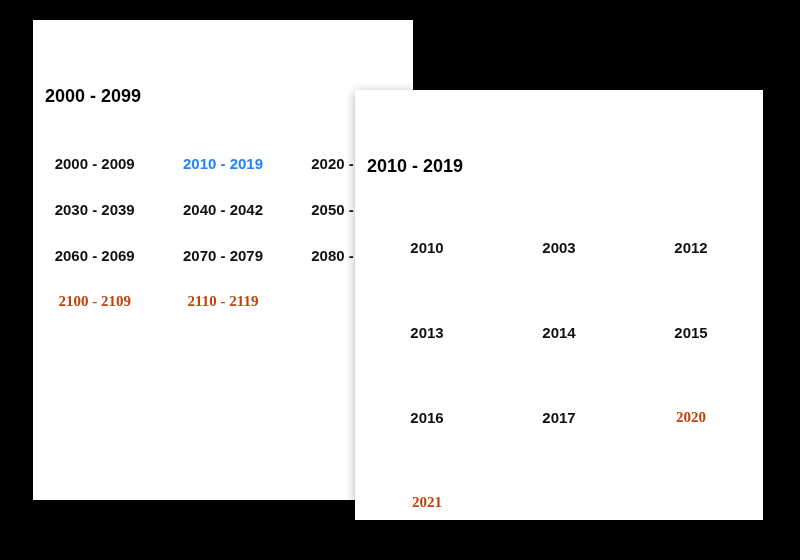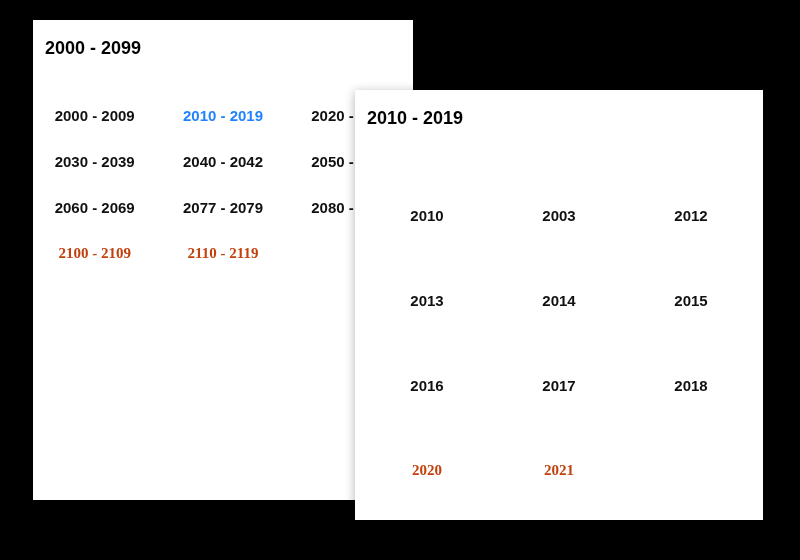--- a/index.html
+++ b/index.html
@@ -30,36 +30,37 @@
       left: 355px;
       top: 90px;
       width: 408px;
       height: 430px;
     }
     .panel-title {
       font-size: 18px;
       font-weight: bold;
       color: #000;
       padding: 18px 10px 18px 12px;
+      margin-top: 48px;
     }
     .grid3 {
       display: grid;
       grid-template-columns: repeat(3, 1fr);
       padding: 0 8px 12px 8px;
     }
     .panel-back .grid3 {
       row-gap: 60px;
       column-gap: 4px;
       margin-top: 26px;
       gap: 21px;
     }
     .panel-front .grid3 {
       row-gap: 60px;
       column-gap: 4px;
-      margin-top: 56px;
+      margin-top: 40px;
     }
     .cell {
       font-size: 15px;
       font-weight: 600;
       color: #111;
       text-align: center;
       padding: 4px 2px;
       cursor: pointer;
       white-space: nowrap;
     }
@@ -77,35 +78,34 @@
 <div class="panel panel-back">
   <div class="panel-title">2000 - 2099</div>
   <div class="grid3">
     <div class="cell">2000 - 2009</div>
     <div class="cell selected">2010 - 2019</div>
     <div class="cell">2020 - 2029</div>
     <div class="cell">2030 - 2039</div>
     <div class="cell">2040 - 2042</div>
     <div class="cell">2050 - 2059</div>
     <div class="cell">2060 - 2069</div>
-    <div class="cell">2077 - 2079</div>
+    <div class="cell">2070 - 2079</div>
     <div class="cell">2080 - 2089</div>
     <div class="cell muted">2100 - 2109</div>
     <div class="cell muted">2110 - 2119</div>
   </div>
 </div>
 
 <div class="panel panel-front">
   <div class="panel-title">2010 - 2019</div>
   <div class="grid3">
     <div class="cell">2010</div>
     <div class="cell">2003</div>
     <div class="cell">2012</div>
     <div class="cell">2013</div>
     <div class="cell">2014</div>
     <div class="cell">2015</div>
     <div class="cell">2016</div>
     <div class="cell">2017</div>
-    <div class="cell">2018</div>
     <div class="cell muted">2020</div>
     <div class="cell muted">2021</div>
   </div>
 </div>
 
 </body></html>

